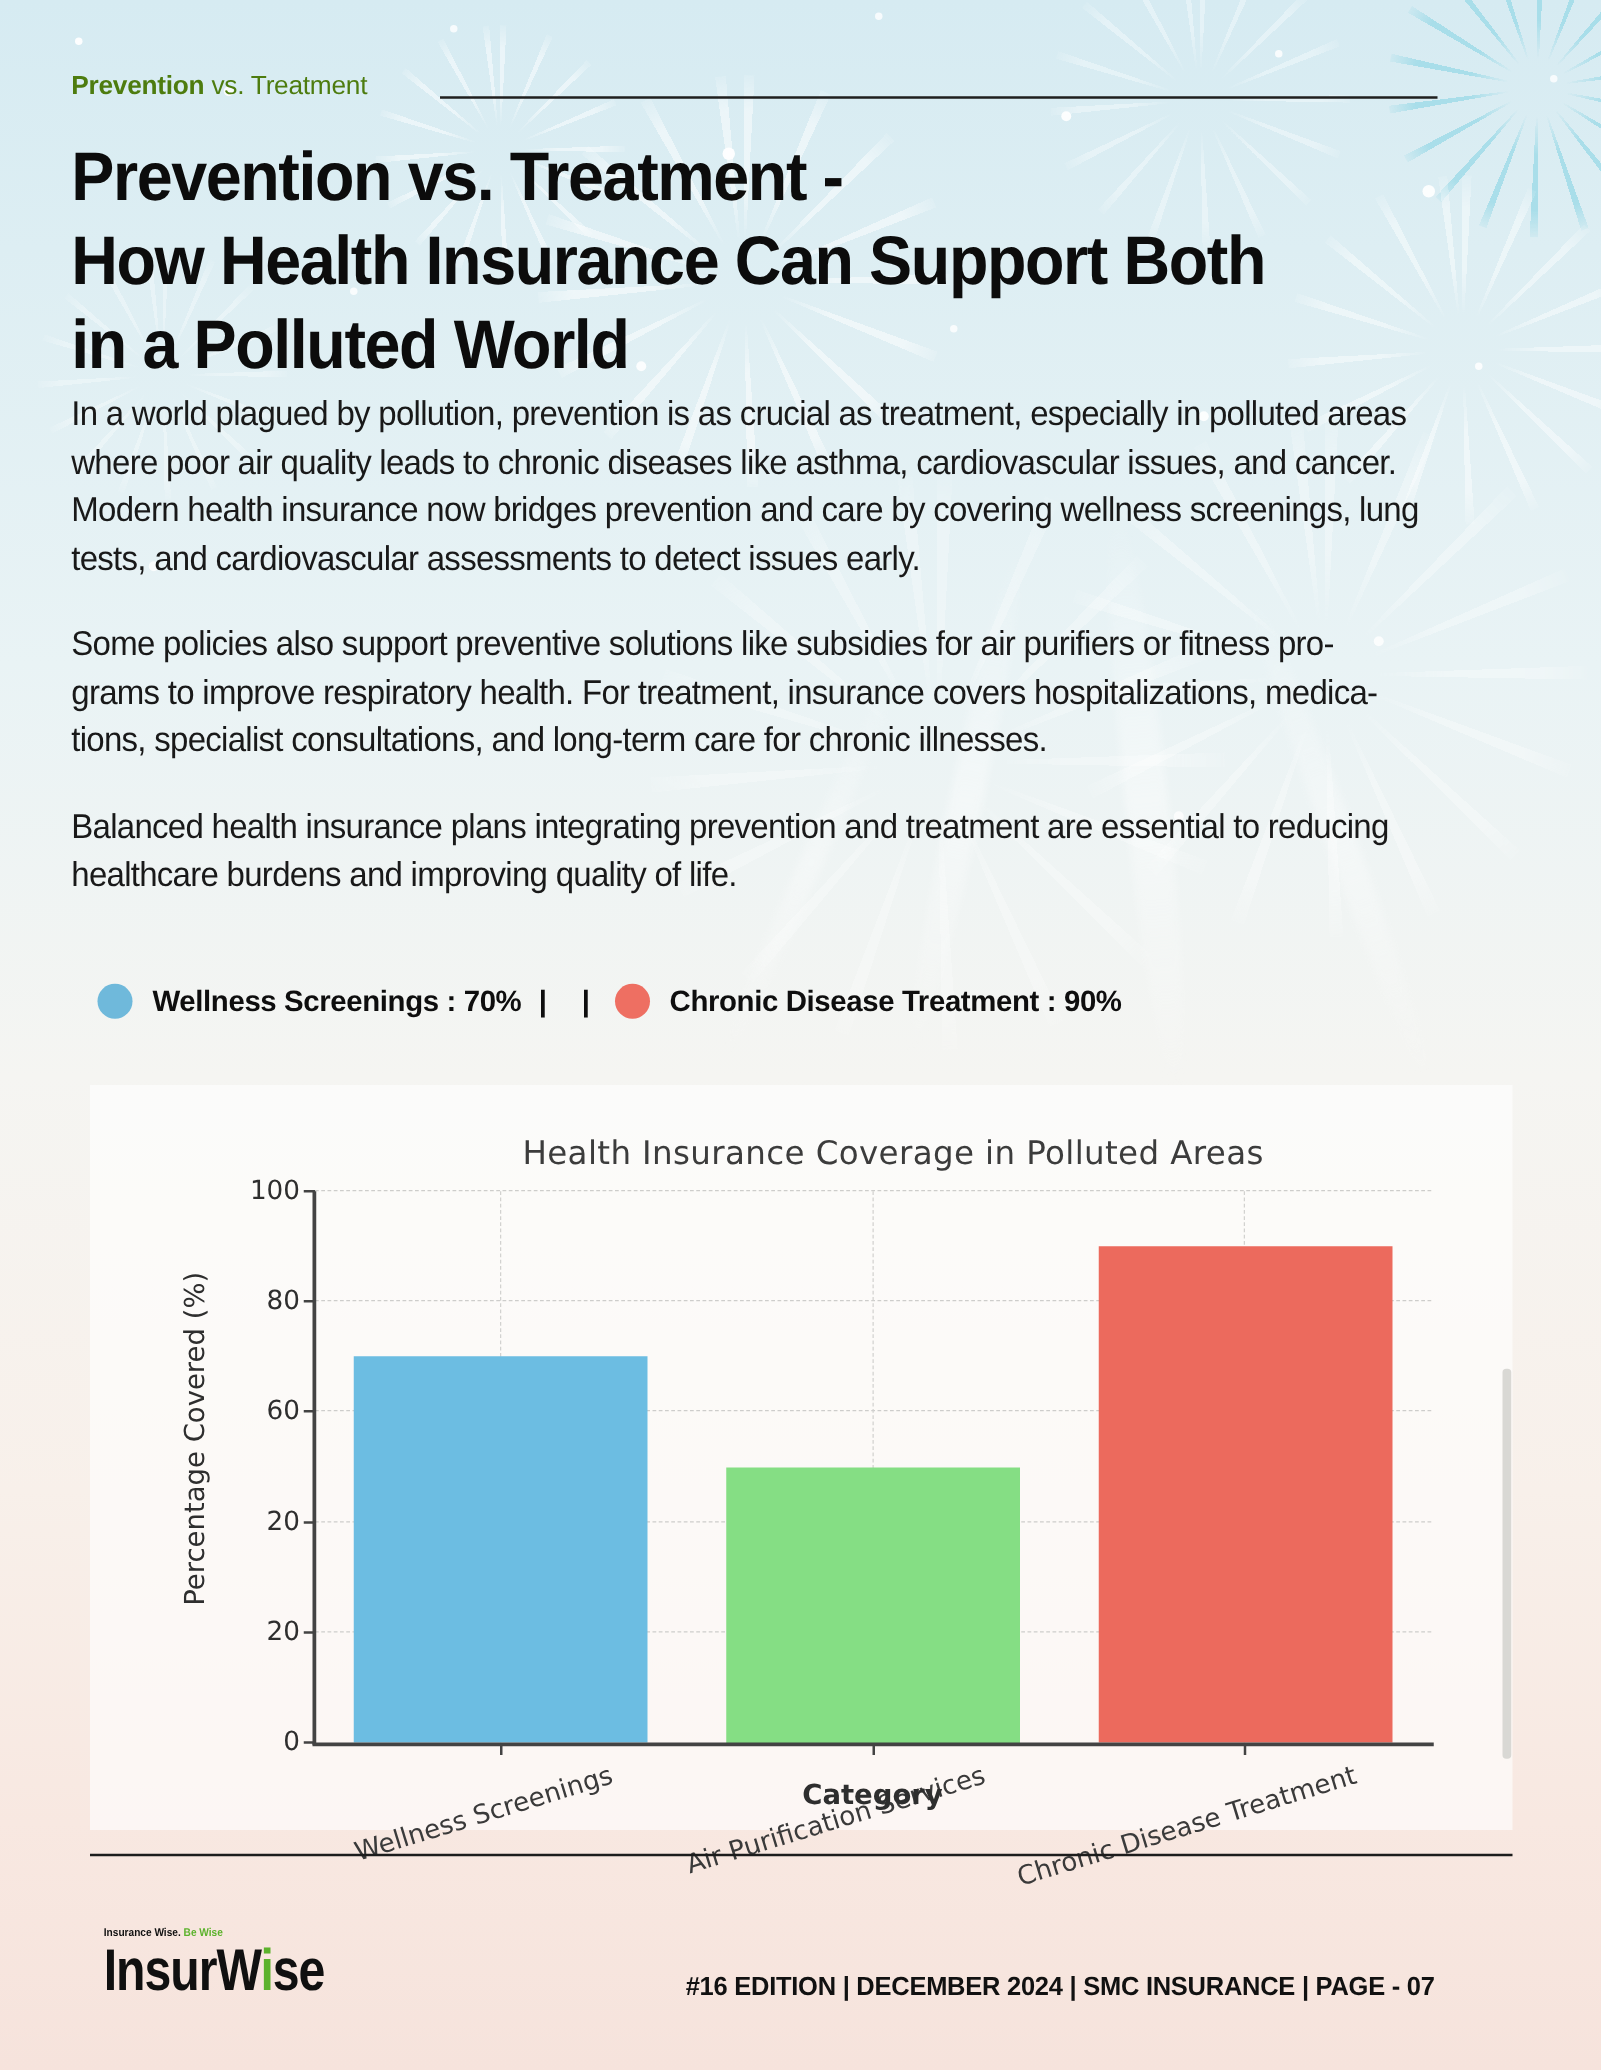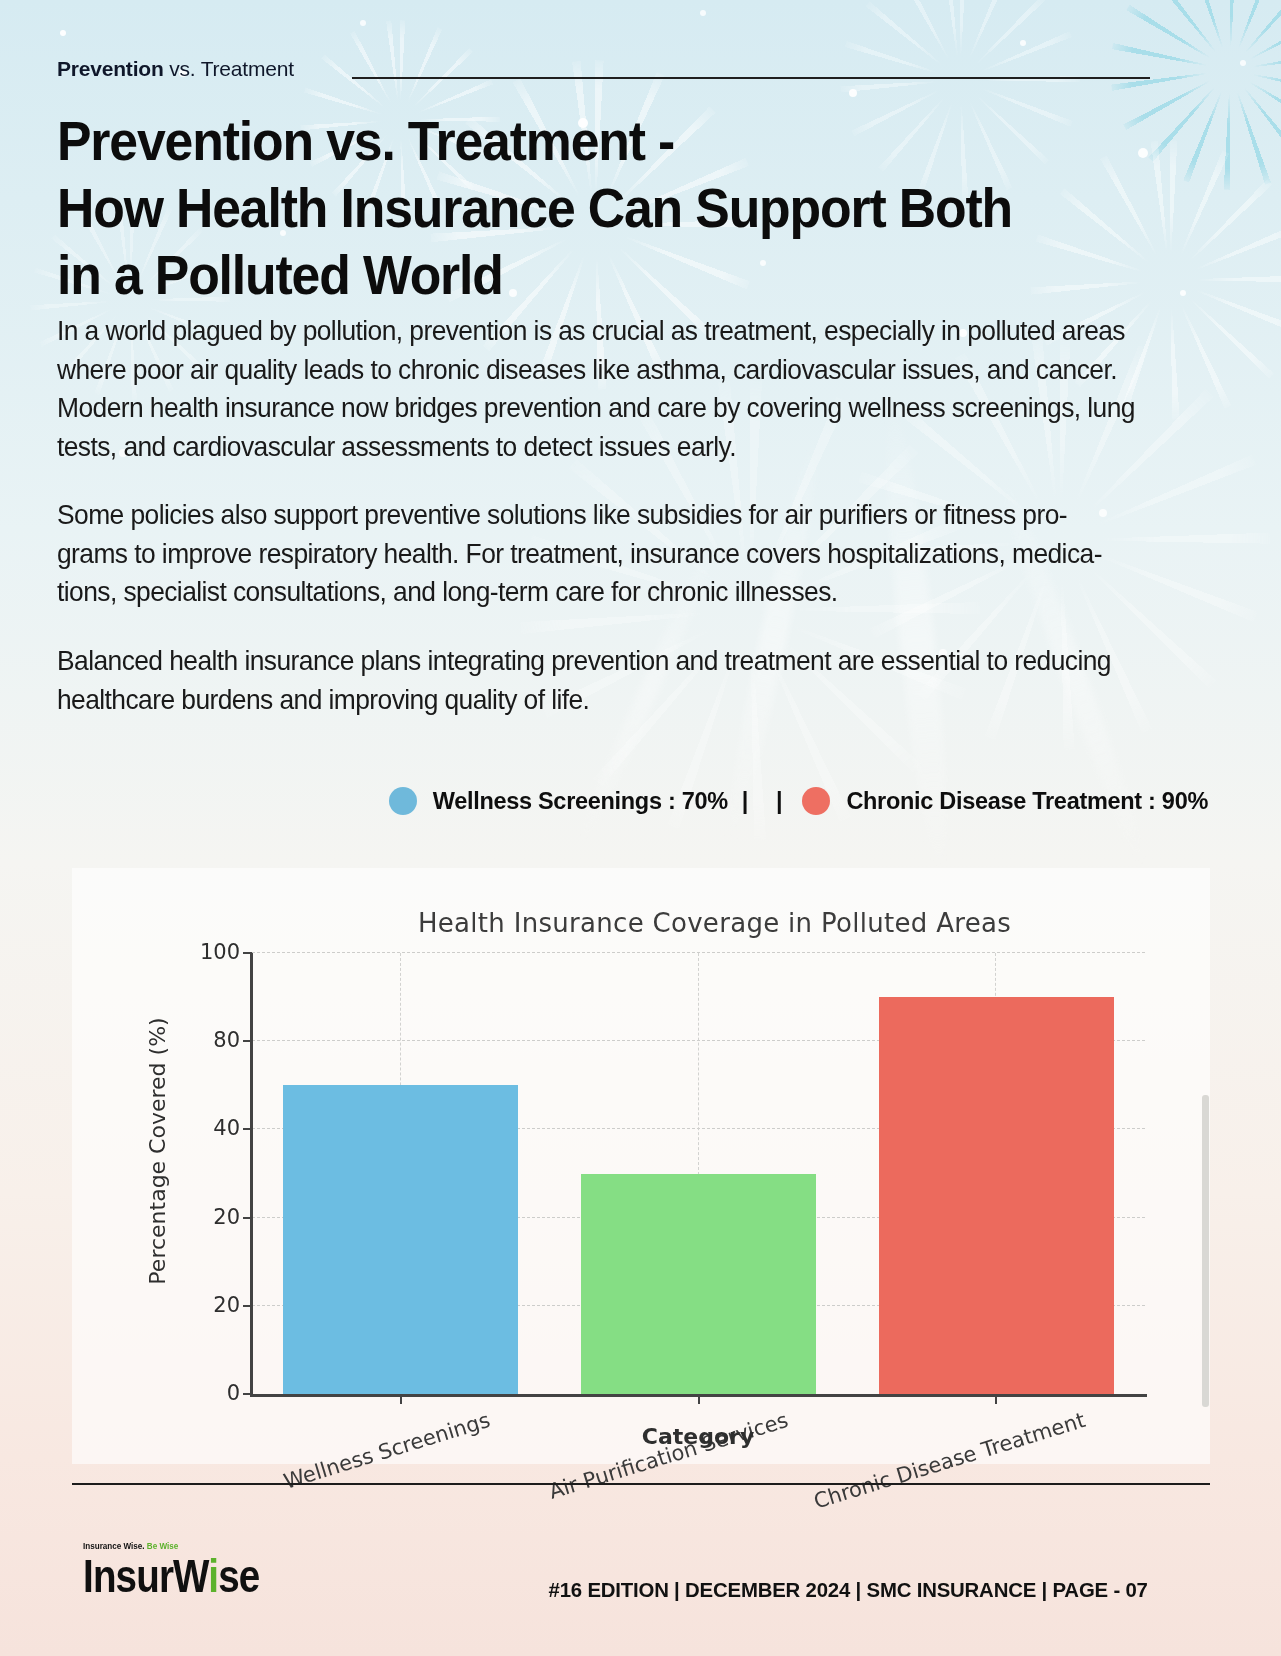--- a/index.html
+++ b/index.html
@@ -35,42 +35,42 @@
       790px 60px 0 1px rgba(255,255,255,.9), 960px 10px 0 0 rgba(255,255,255,.85),
       1080px 120px 0 2px rgba(255,255,255,.9), 1180px 30px 0 0 rgba(255,255,255,.8),
       220px 200px 0 0 rgba(255,255,255,.8), 450px 260px 0 1px rgba(255,255,255,.85),
       700px 230px 0 0 rgba(255,255,255,.8), 900px 300px 0 1px rgba(255,255,255,.9),
       1120px 260px 0 0 rgba(255,255,255,.85), 60px 420px 0 1px rgba(255,255,255,.8),
       340px 480px 0 0 rgba(255,255,255,.7), 1040px 480px 0 1px rgba(255,255,255,.8),
       560px 560px 0 0 rgba(255,255,255,.7), 880px 620px 0 1px rgba(255,255,255,.75);
   }
 
   
-  .kicker { position:absolute; left:57px; top:57px; z-index:2; font-size:21px; letter-spacing:-0.2px; color:#0f172a; }
+  .kicker { position:absolute; left:57px; top:57px; z-index:2; font-size:21px; letter-spacing:-0.2px; color:#4d7c0f; }
   .kicker b { font-weight:700; }
   .kicker-rule { position:absolute; left:352px; top:77px; width:798px; height:2px; background:#1f1f1f; z-index:2; }
 
   
   .doc-title {
     position:absolute; left:57px; top:108px; width:1200px; z-index:2;
     font-size:55px; font-weight:700; line-height:67px; letter-spacing:-1.2px; color:#0c0c0c;
     transform:scaleX(.94); transform-origin:0 0;
   }
   .para {
     position:absolute; left:57px; width:1190px; z-index:2;
     font-size:27.5px; line-height:38.5px; letter-spacing:-0.6px; color:#191919;
     transform:scaleX(.96); transform-origin:0 0;
   }
   #para1 { top:312px; } #para2 { top:496px; } #para3 { top:642px; }
 
   
   .legend-row {
     position:absolute; left:78px; top:787px; width:1130px; z-index:2;
     display:flex; align-items:center;
-    font-size:23.5px; font-weight:700; letter-spacing:-0.3px; color:#0e0e0e;justify-content:flex-end;
+    font-size:23.5px; font-weight:700; letter-spacing:-0.3px; color:#0e0e0e;
   }
   .legend-item { display:flex; align-items:center; }
   .legend-item .dot { width:28px; height:28px; border-radius:50%; margin-right:16px; flex:0 0 auto; }
   .legend-sep { font-weight:700; margin:0 22px 0 14px; }
   .legend-sep.tight { margin:0 20px 0 6px; }
 
   
   .chart-panel {
     position:absolute; left:72px; top:868px; width:1138px; height:596px; z-index:2;
     background:rgba(255,255,255,.62);
@@ -165,21 +165,21 @@
   <div id="plot-layer">
       <div class="ytick-label" style="left: 108px; top: 513px;">0</div>
       <div class="tickmark" style="left: 171px; top: 525px; width: 9px; height: 2px;"></div>
       <div class="gridline-h" style="left: 180px; top: 436.8px; width: 893px;"></div>
       <div class="ytick-label" style="left: 108px; top: 424.8px;">20</div>
       <div class="tickmark" style="left: 171px; top: 436.8px; width: 9px; height: 2px;"></div>
       <div class="gridline-h" style="left: 180px; top: 348.6px; width: 893px;"></div>
       <div class="ytick-label" style="left: 108px; top: 336.6px;">20</div>
       <div class="tickmark" style="left: 171px; top: 348.6px; width: 9px; height: 2px;"></div>
       <div class="gridline-h" style="left: 180px; top: 260.4px; width: 893px;"></div>
-      <div class="ytick-label" style="left: 108px; top: 248.4px;">40</div>
+      <div class="ytick-label" style="left: 108px; top: 248.4px;">60</div>
       <div class="tickmark" style="left: 171px; top: 260.4px; width: 9px; height: 2px;"></div>
       <div class="gridline-h" style="left: 180px; top: 172.2px; width: 893px;"></div>
       <div class="ytick-label" style="left: 108px; top: 160px;">80</div>
       <div class="tickmark" style="left: 171px; top: 172.2px; width: 9px; height: 2px;"></div>
       <div class="gridline-h" style="left: 180px; top: 84px; width: 893px;"></div>
       <div class="ytick-label" style="left: 108px; top: 72px;">100</div>
       <div class="tickmark" style="left: 171px; top: 84px; width: 9px; height: 2px;"></div>
       <div class="gridline-v" style="left: 327.833px; top: 85px; height: 441px;"></div>
       <div class="bar" style="left: 211px; top: 217px; width: 235px; height: 309px; background: rgb(108, 189, 226);"></div>
       <div class="tickmark" style="left: 327.833px; top: 528px; width: 2px; height: 8px;"></div>

